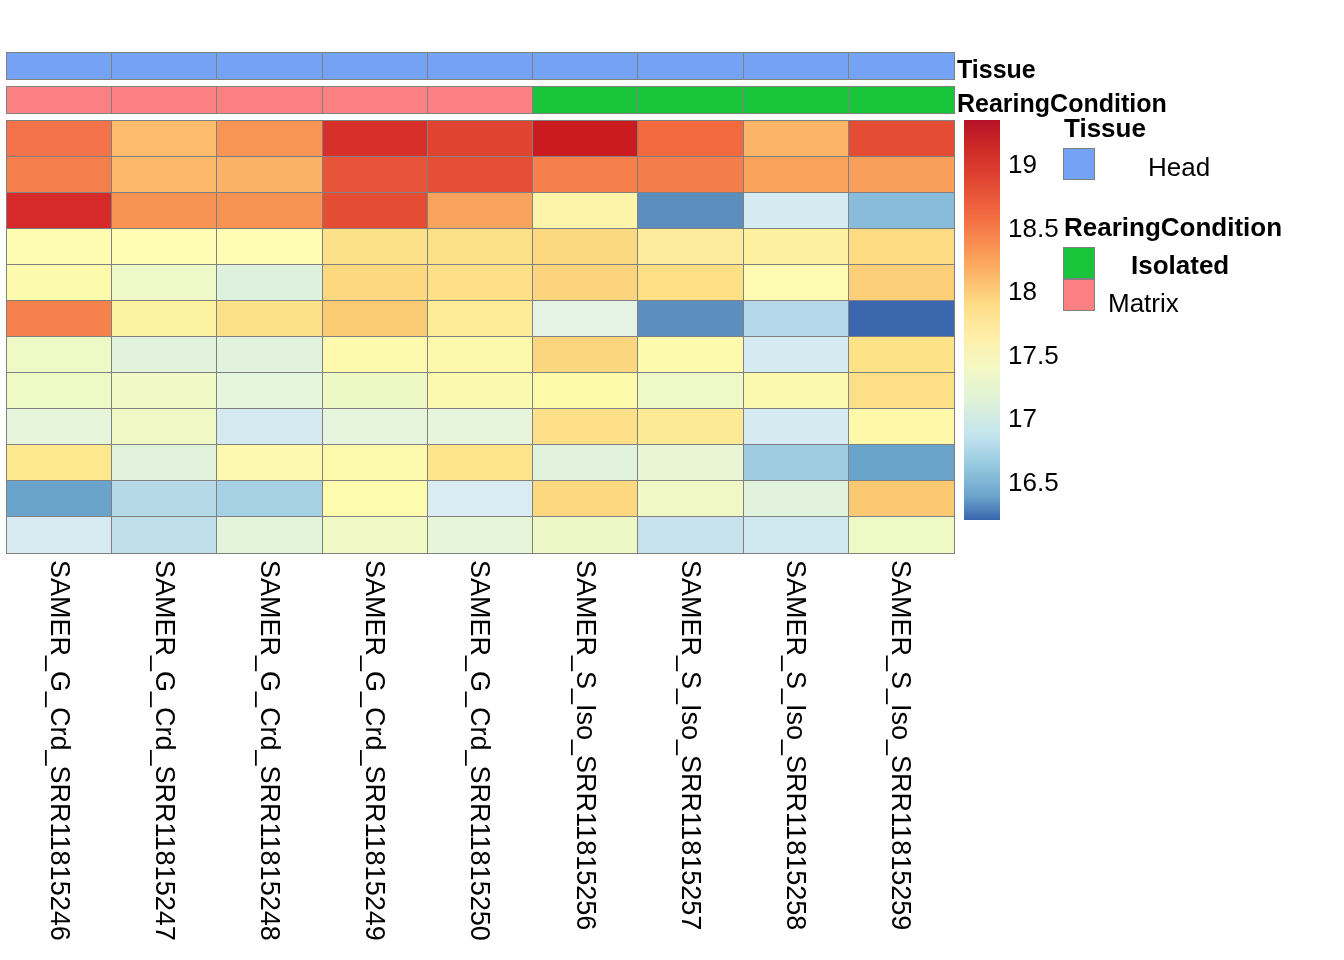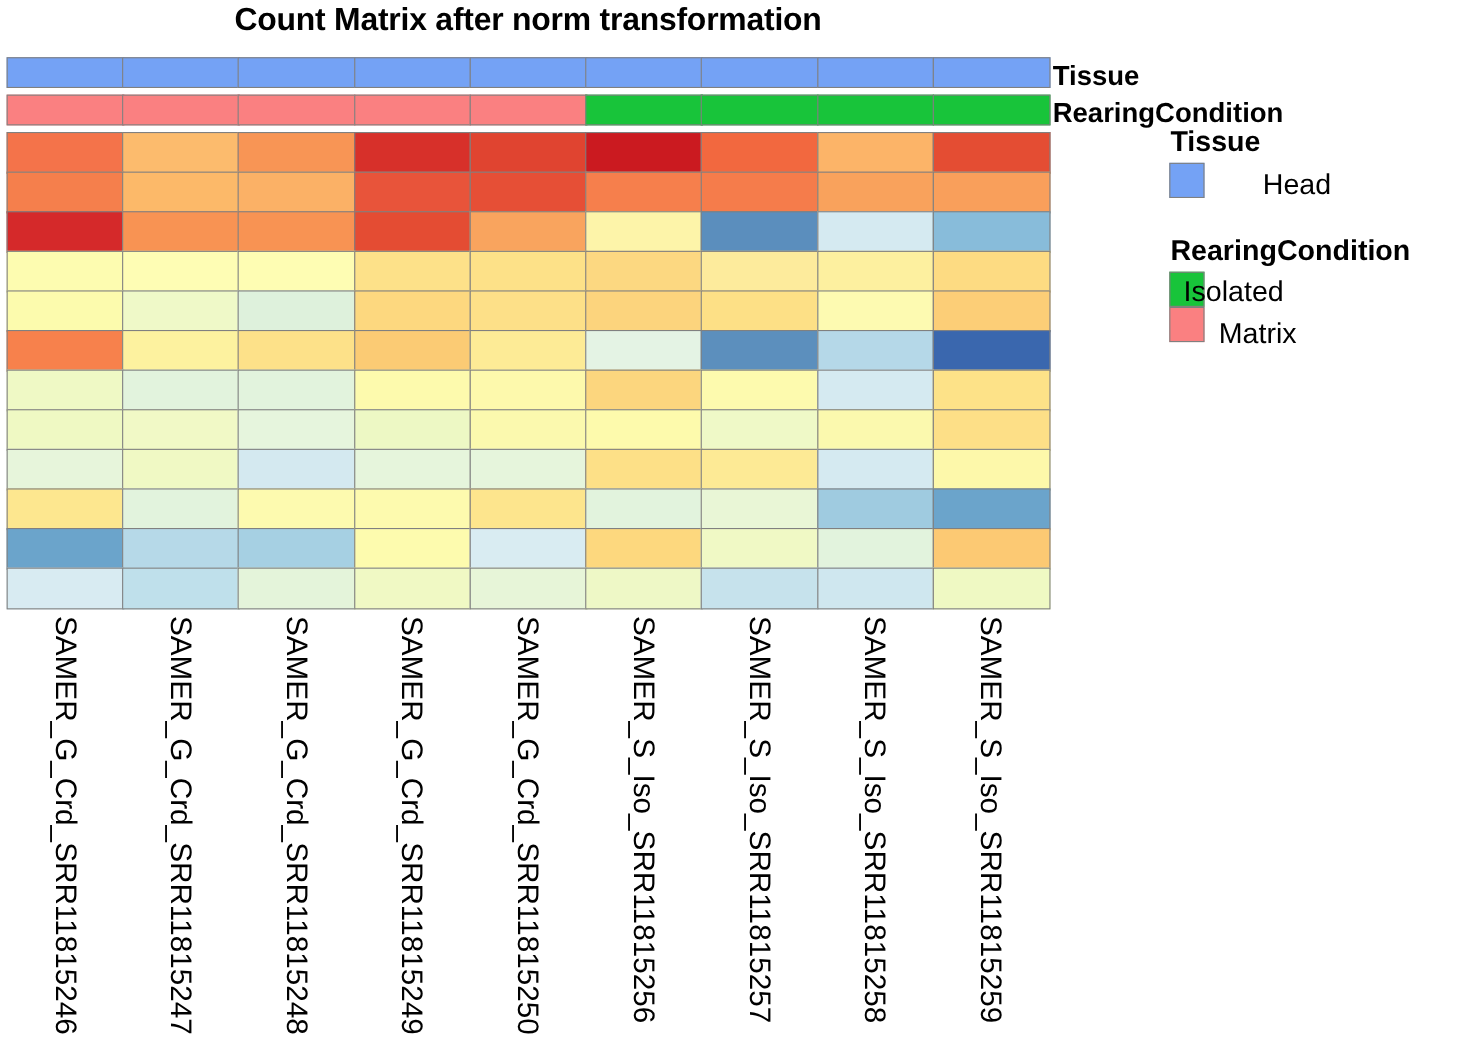--- a/index.html
+++ b/index.html
@@ -139,21 +139,20 @@
     font-weight: bold;
     color: #000000;
     white-space: nowrap;
   }
 </style>
 </head>
 <body>
 
 <div id="root">
 
-  <div id="title">Count Matrix after norm transformation</div>
 
   <div class="anno-bar" id="anno-tissue">
       <div class="anno-cell" style="background: rgb(116, 162, 245);"></div>
       <div class="anno-cell" style="background: rgb(116, 162, 245);"></div>
       <div class="anno-cell" style="background: rgb(116, 162, 245);"></div>
       <div class="anno-cell" style="background: rgb(116, 162, 245);"></div>
       <div class="anno-cell" style="background: rgb(116, 162, 245);"></div>
       <div class="anno-cell" style="background: rgb(116, 162, 245);"></div>
       <div class="anno-cell" style="background: rgb(116, 162, 245);"></div>
       <div class="anno-cell" style="background: rgb(116, 162, 245);"></div>
@@ -308,24 +307,33 @@
         <div class="col-label">SAMER_S_Iso_SRR11815257</div>
       </div>
       <div class="col-label-slot">
         <div class="col-label">SAMER_S_Iso_SRR11815258</div>
       </div>
       <div class="col-label-slot">
         <div class="col-label">SAMER_S_Iso_SRR11815259</div>
       </div>
     </div>
 
+  <div id="colorbar-wrap">
+    <div id="colorbar"></div>
+  <div class="cb-tick" style="top: 44.4444px;">19</div>
+      <div class="cb-tick" style="top: 107.937px;">18.5</div>
+      <div class="cb-tick" style="top: 171.429px;">18</div>
+      <div class="cb-tick" style="top: 234.921px;">17.5</div>
+      <div class="cb-tick" style="top: 298.413px;">17</div>
+      <div class="cb-tick" style="top: 361.905px;">16.5</div>
+    </div>
 
   <div class="legend-title" style="left:1064px; top:113px;">Tissue</div>
   <div class="legend-key" style="left:1063px; top:148px; background:#74a2f5;"></div>
   <div class="legend-label" style="left:1148px; top:152px;">Head</div>
 
   <div class="legend-title" style="left:1064px; top:212px;">RearingCondition</div>
   <div class="legend-key" style="left:1063px; top:247px; background:#18c43a;"></div>
-  <div class="legend-label" style="left:1076px; top:250px;">Isolated</div>
+  <div class="legend-label" style="left:1131px; top:250px;font-weight:bold;">Isolated</div>
   <div class="legend-key" style="left:1063px; top:279px; background:#fa8081;"></div>
   <div class="legend-label" style="left:1108px; top:288px;">Matrix</div>
 
 </div>
 
 </body></html>

